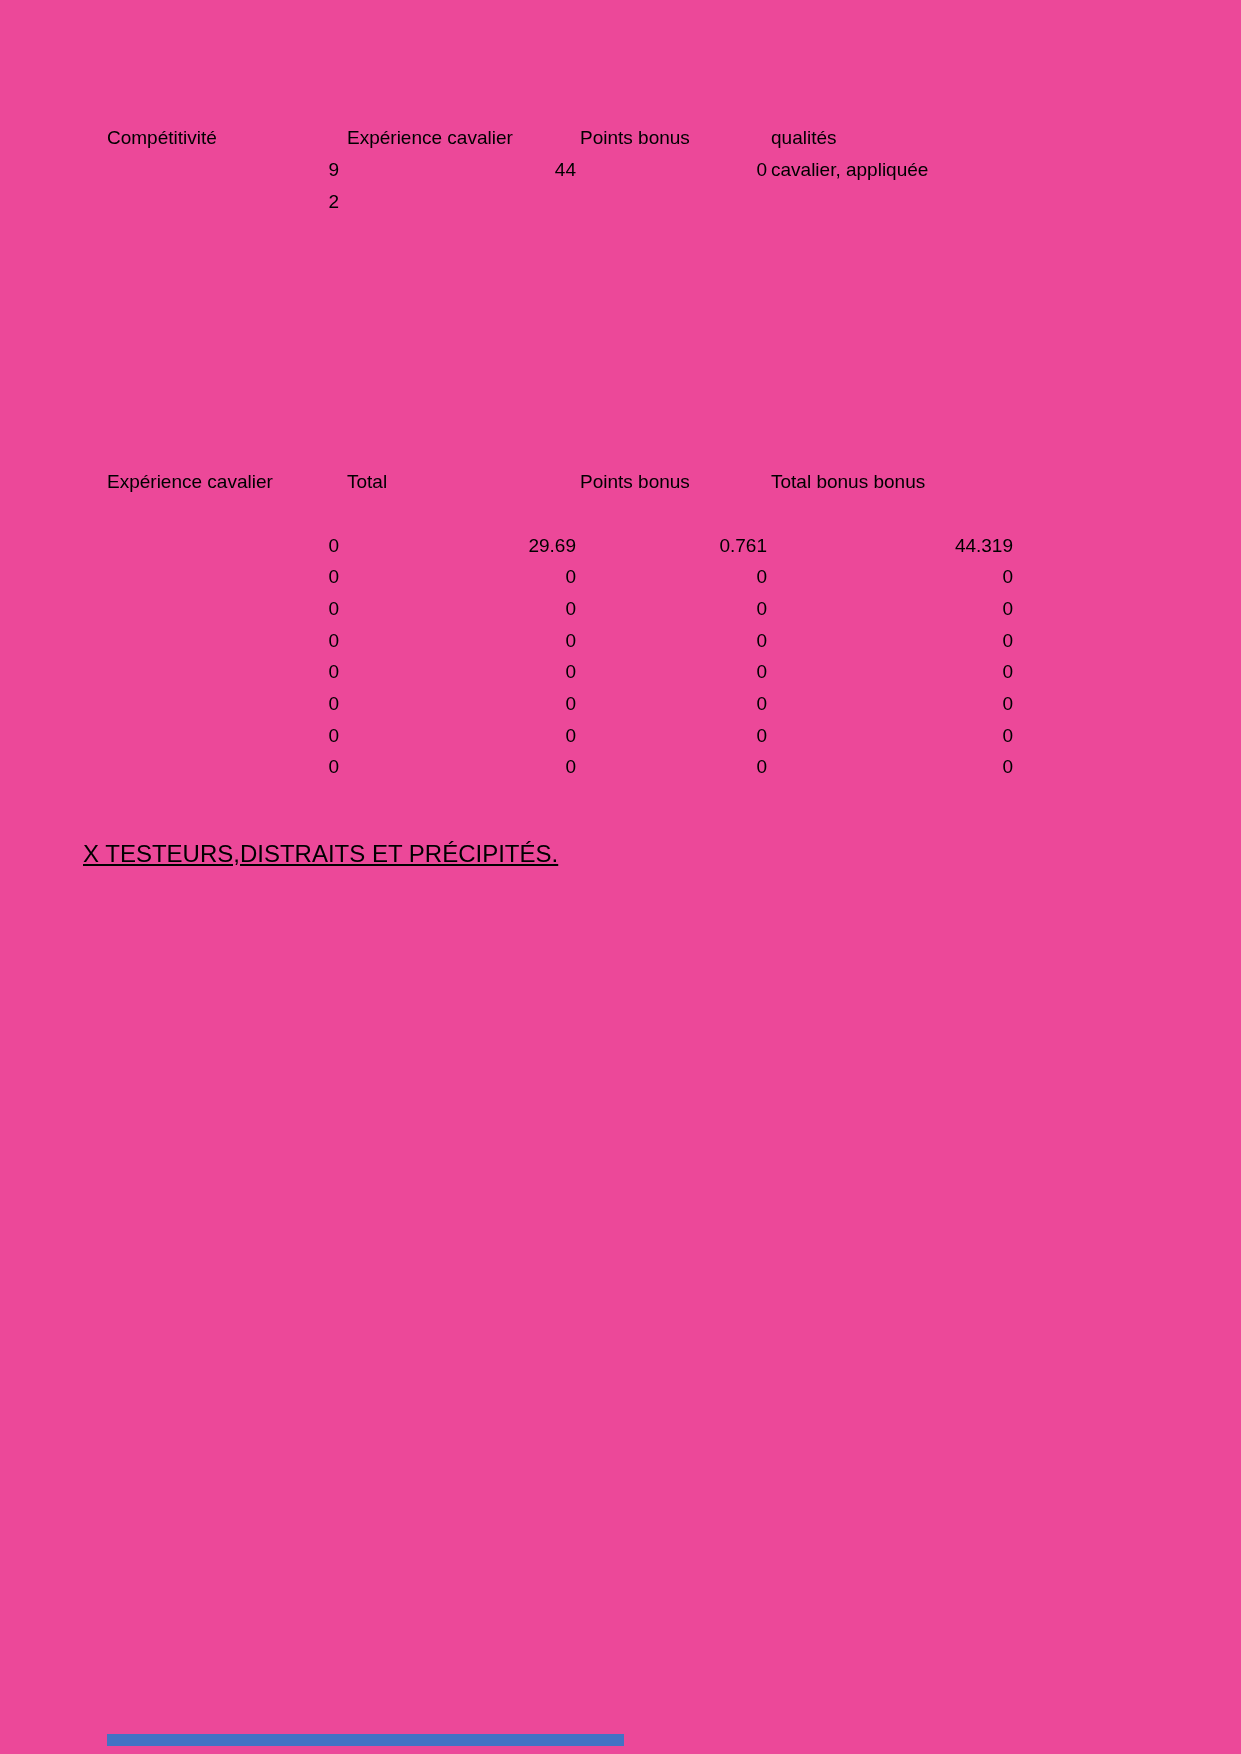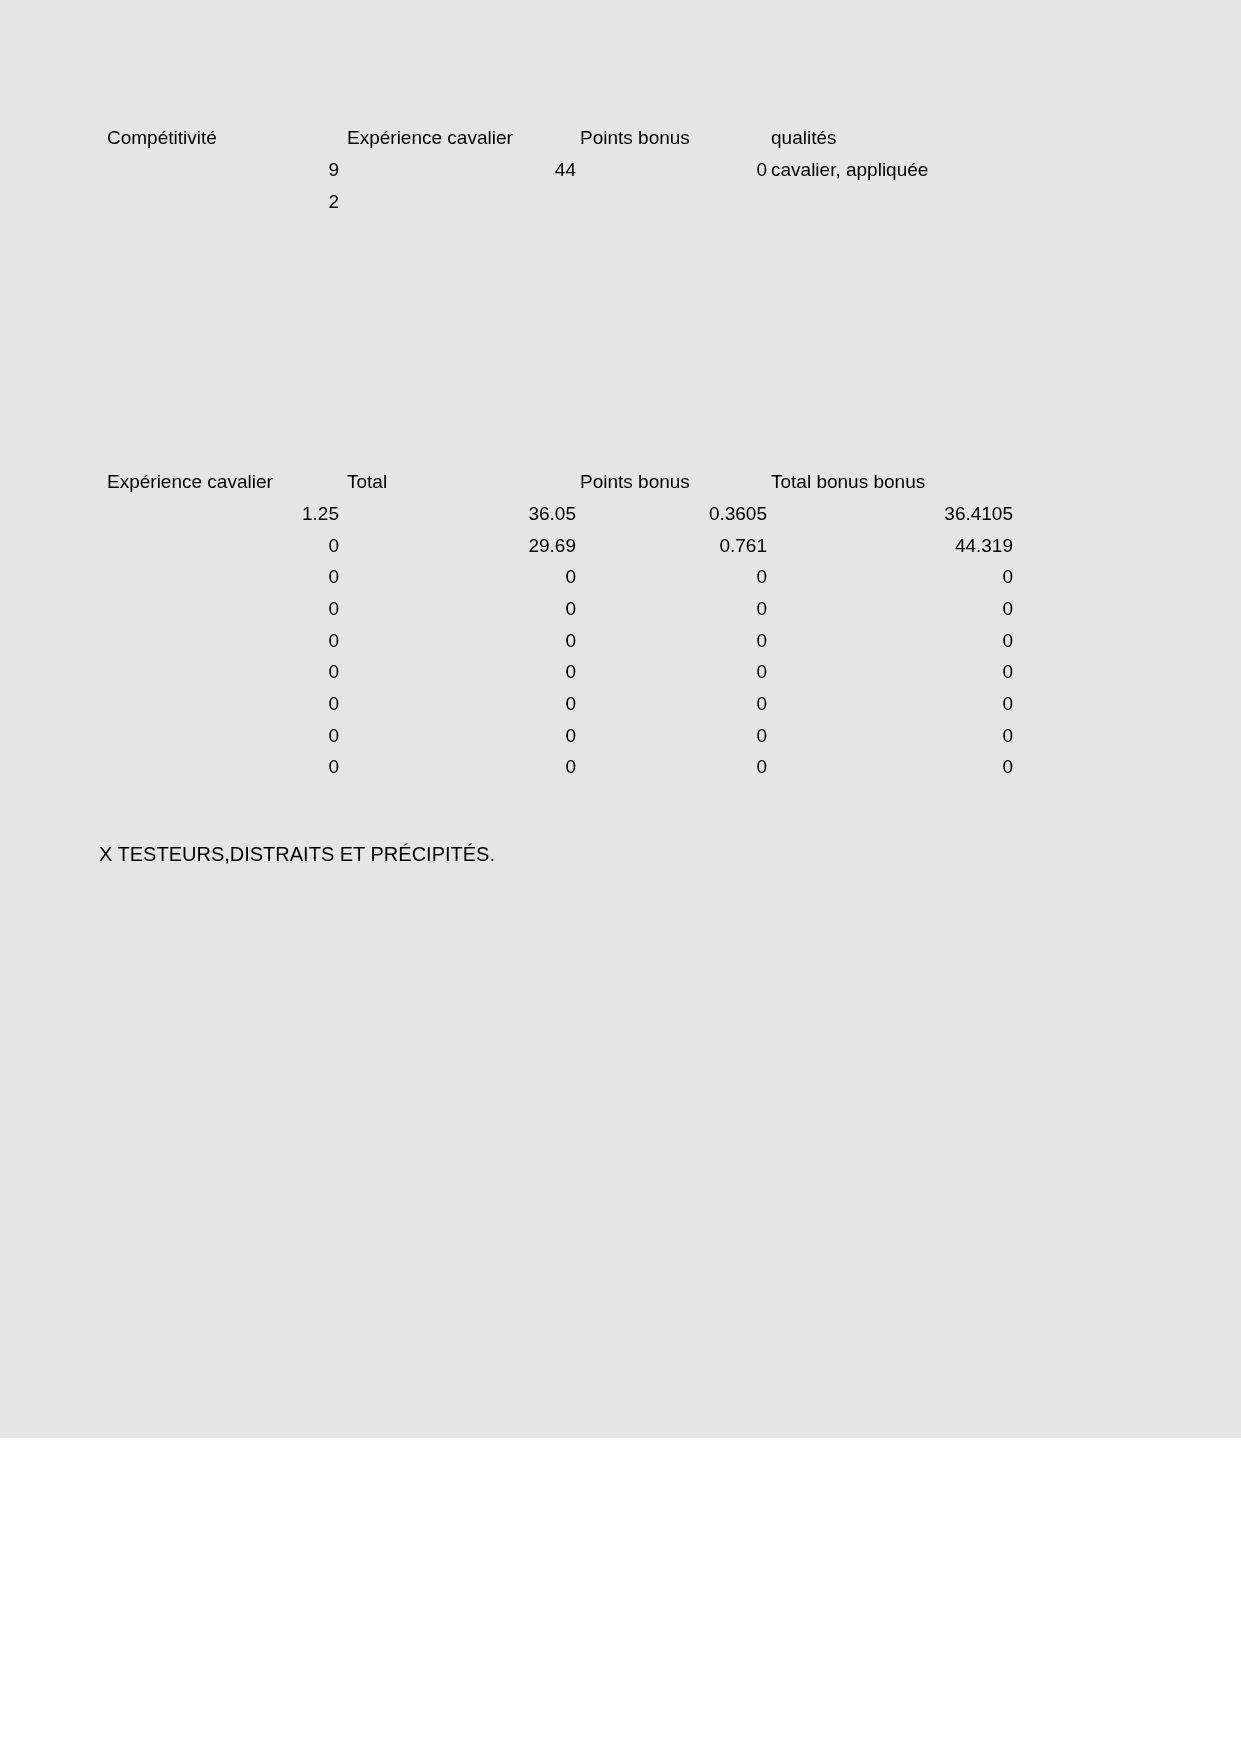--- a/index.html
+++ b/index.html
@@ -1,20 +1,20 @@
 <!DOCTYPE html>
 <html><head>
 <meta charset="utf-8">
 <style>
   html, body { margin: 0; padding: 0; }
   .page {
     position: relative;
     width: 1241px;
-    height: 1438px;
-    background: #e5e5e5;
+    height: 1754px;
+    background: #ec4899;
     font-family: "Liberation Sans", sans-serif;
     color: #000000;
     overflow: hidden;
   }
   .sheet-row {
     position: absolute;
     left: 0;
     width: 100%;
     height: 32px;
   }
@@ -25,26 +25,27 @@
     line-height: 32px;
     white-space: nowrap;
   }
   .c1 { left: 107px; width: 232px; }
   .c2 { left: 347px; width: 229px; }
   .c3 { left: 580px; width: 187px; }
   .c4 { left: 771px; width: 242px; }
   .num { text-align: right; }
   .footnote {
     position: absolute;
-    left: 99px;
+    left: 83px;
     top: 841px;
-    font-size: 20px;
+    font-size: 24px;
     line-height: 26px;
     white-space: nowrap;
     color: #000000;
+    text-decoration: underline;
   }
   .bottom-bar {
     position: absolute;
     left: 107px;
     top: 1734px;
     width: 517px;
     height: 12px;
     background: #4472C4;
   }
 </style>
@@ -71,26 +72,20 @@
     <div class="cell c1 num">2</div>
   </div>
 
   <div class="sheet-row" style="top:466px">
     <div class="cell c1">Expérience cavalier</div>
     <div class="cell c2">Total</div>
     <div class="cell c3">Points bonus</div>
     <div class="cell c4">Total bonus bonus</div>
   </div>
 
-  <div class="sheet-row" style="top:498px">
-    <div class="cell c1 num">1.25</div>
-    <div class="cell c2 num">36.05</div>
-    <div class="cell c3 num">0.3605</div>
-    <div class="cell c4 num">36.4105</div>
-  </div>
   <div class="sheet-row" style="top:530px">
     <div class="cell c1 num">0</div>
     <div class="cell c2 num">29.69</div>
     <div class="cell c3 num">0.761</div>
     <div class="cell c4 num">44.319</div>
   </div>
   <div class="sheet-row" style="top:561px">
     <div class="cell c1 num">0</div>
     <div class="cell c2 num">0</div>
     <div class="cell c3 num">0</div>

